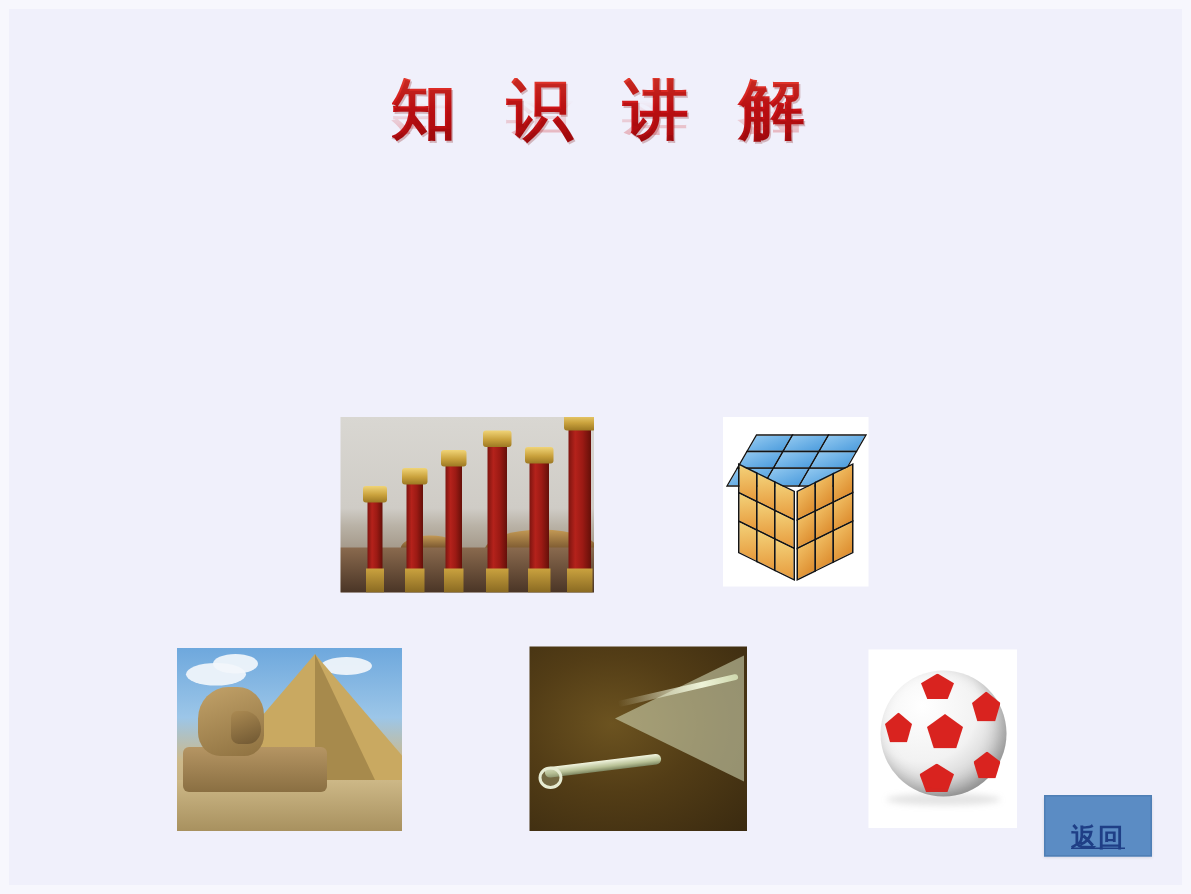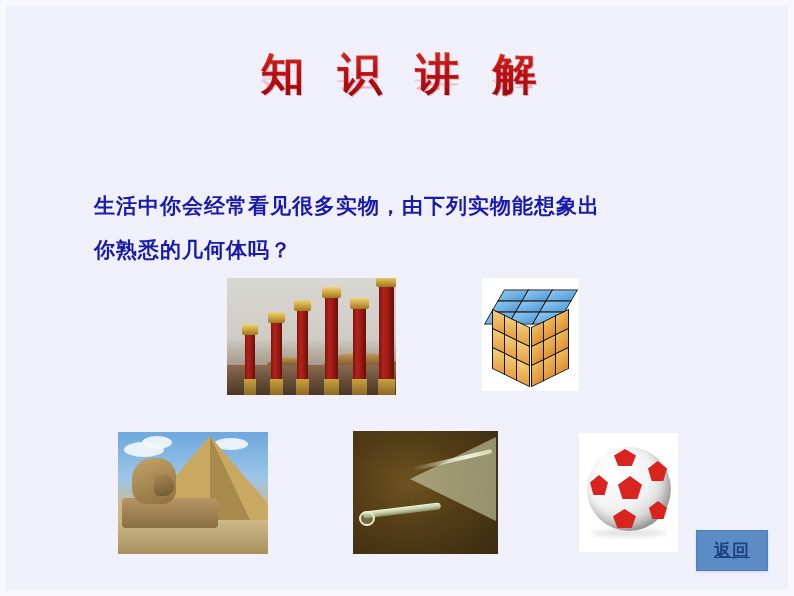--- a/index.html
+++ b/index.html
@@ -136,44 +136,40 @@
   .pent{width:20px;height:19px;
     clip-path:polygon(50% 0%,100% 38%,81% 100%,19% 100%,0% 38%);}
   .ball-shadow{position:absolute;left:12px;top:96px;width:76px;height:8px;
     border-radius:50%;background:rgba(120,120,120,.20);filter:blur(2px);}
 
   
   .return-btn{
     position:absolute;left:690px;top:524px;width:70px;height:39px;
     background:#5b8cc4;
     border:1px solid #4f7fb5;
-    display:flex;align-items:center;justify-content:center;
+    display:flex;align-items:flex-end;justify-content:center;
     cursor:pointer;
     box-shadow:0 1px 2px rgba(0,0,0,.12);
   }
   .return-btn span{
     font-family:"DejaVu Sans","Liberation Sans",sans-serif;
     font-size:17px;font-weight:bold;color:#1f3f86;
     text-decoration:underline;letter-spacing:1px;
   }
 </style>
 </head>
 <body>
 
 <div class="slide">
 
   <div class="title-wrap">
     <span class="title-main">知 识 讲 解</span>
     <span class="title-reflection">知 识 讲 解</span>
   </div>
 
-  <div class="body-text">
-    <span class="l1">生活中你会经常看见很多实物，由下列实物能想象出</span>
-    <span class="l2">你熟悉的几何体吗？</span>
-  </div>
 
   <div class="pic" id="pic-columns">
     <div class="roof" style="left:96px;width:76px;"></div>
     <div class="roof" style="left:40px;width:40px;bottom:28px;height:10px;"></div>
     <div class="skyline"></div>
     <div class="col" style="left:18px;width:10px;height:48px;"></div>
     <div class="col" style="left:44px;width:11px;height:60px;"></div>
     <div class="col" style="left:70px;width:11px;height:72px;"></div>
     <div class="col" style="left:98px;width:13px;height:85px;"></div>
     <div class="col" style="left:126px;width:13px;height:74px;"></div>

